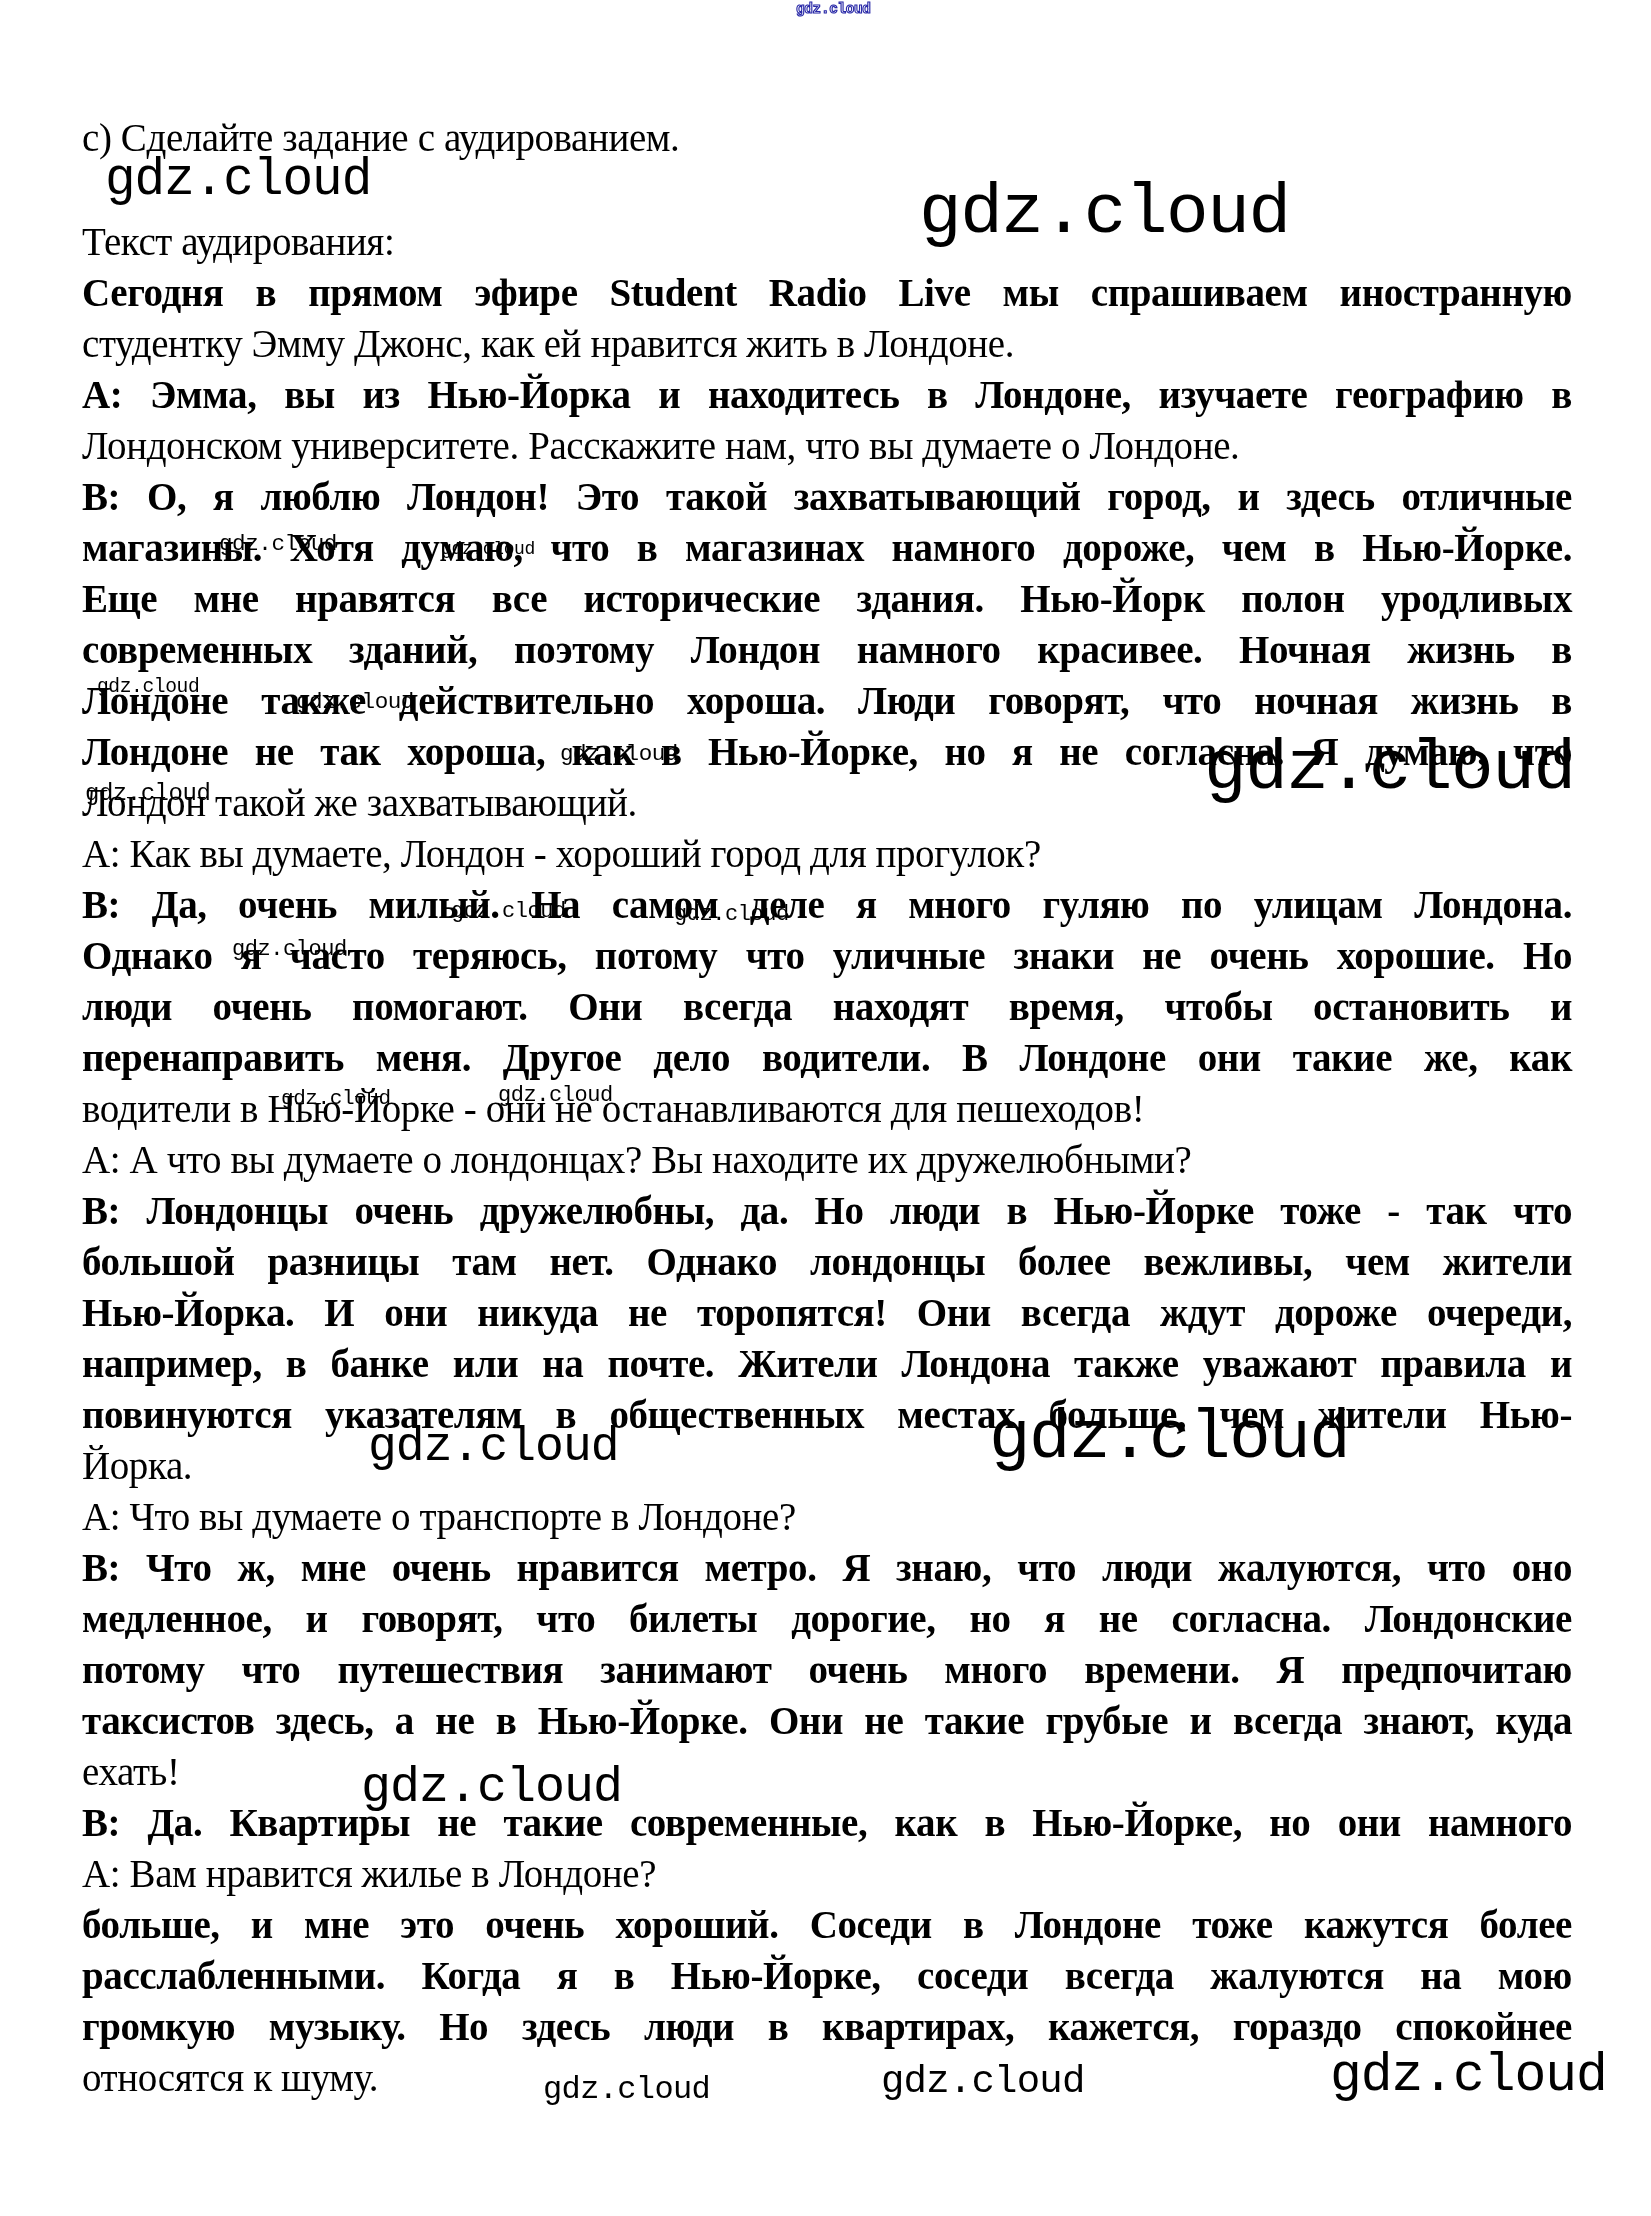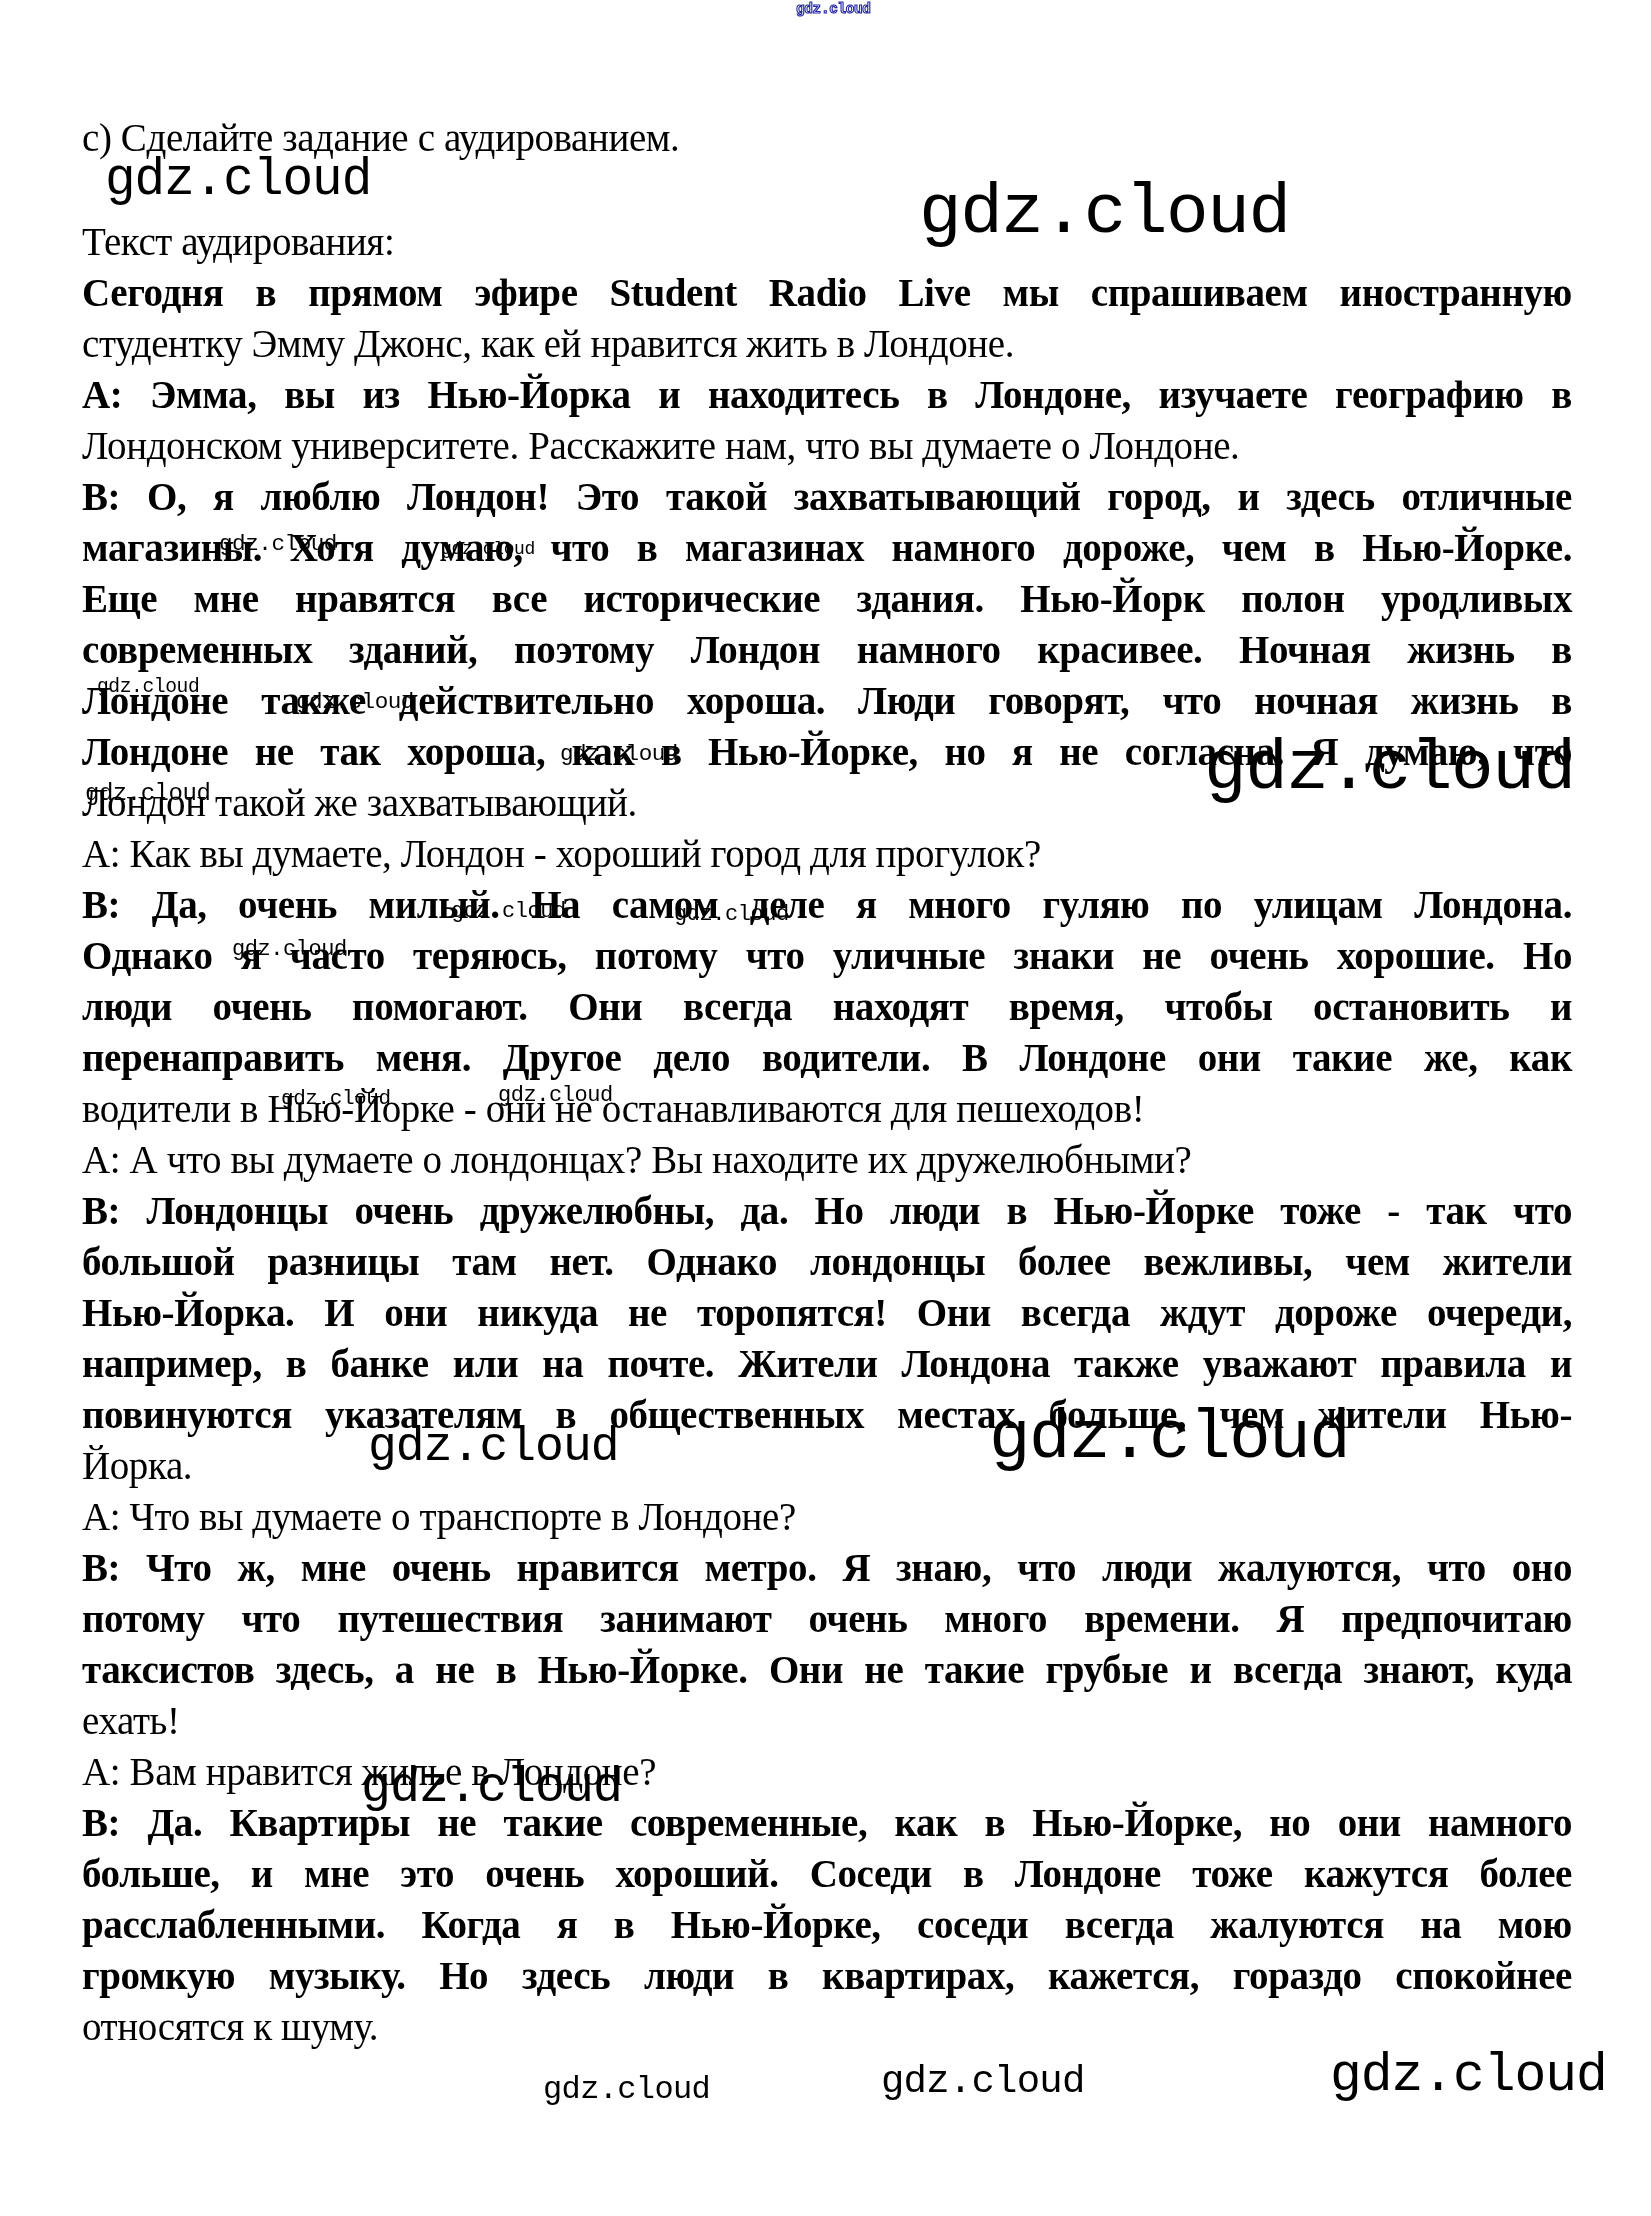--- a/index.html
+++ b/index.html
@@ -76,25 +76,26 @@
         <div class="line">водители в Нью-Йорке - они не останавливаются для пешеходов!</div>
         <div class="line">А: А что вы думаете о лондонцах? Вы находите их дружелюбными?</div>
         <div class="line justify">В: Лондонцы очень дружелюбны, да. Но люди в Нью-Йорке тоже - так что</div>
         <div class="line justify">большой разницы там нет. Однако лондонцы более вежливы, чем жители</div>
         <div class="line justify">Нью-Йорка. И они никуда не торопятся! Они всегда ждут дороже очереди,</div>
         <div class="line justify">например, в банке или на почте. Жители Лондона также уважают правила и</div>
         <div class="line justify">повинуются указателям в общественных местах больше, чем жители Нью-</div>
         <div class="line">Йорка.</div>
         <div class="line">А: Что вы думаете о транспорте в Лондоне?</div>
         <div class="line justify">В: Что ж, мне очень нравится метро. Я знаю, что люди жалуются, что оно</div>
+        <div class="line justify">медленное, и говорят, что билеты дорогие, но я не согласна. Лондонские</div>
         <div class="line justify">потому что путешествия занимают очень много времени. Я предпочитаю</div>
         <div class="line justify">таксистов здесь, а не в Нью-Йорке. Они не такие грубые и всегда знают, куда</div>
         <div class="line">ехать!</div>
+        <div class="line justify">В: Да. Квартиры не такие современные, как в Нью-Йорке, но они намного</div>
         <div class="line">А: Вам нравится жилье в Лондоне?</div>
-        <div class="line justify">В: Да. Квартиры не такие современные, как в Нью-Йорке, но они намного</div>
         <div class="line justify">больше, и мне это очень хороший. Соседи в Лондоне тоже кажутся более</div>
         <div class="line justify">расслабленными. Когда я в Нью-Йорке, соседи всегда жалуются на мою</div>
         <div class="line justify">громкую музыку. Но здесь люди в квартирах, кажется, гораздо спокойнее</div>
         <div class="line">относятся к шуму.</div>
       </div>
   </div>
   <div id="watermarks">
 
   <span class="watermark outline" style="left: 796px; top: 1.5px; font-size: 14.3px;">gdz.cloud</span>
       <span class="watermark" style="left: 105px; top: 155px; font-size: 51px;">gdz.cloud</span>

